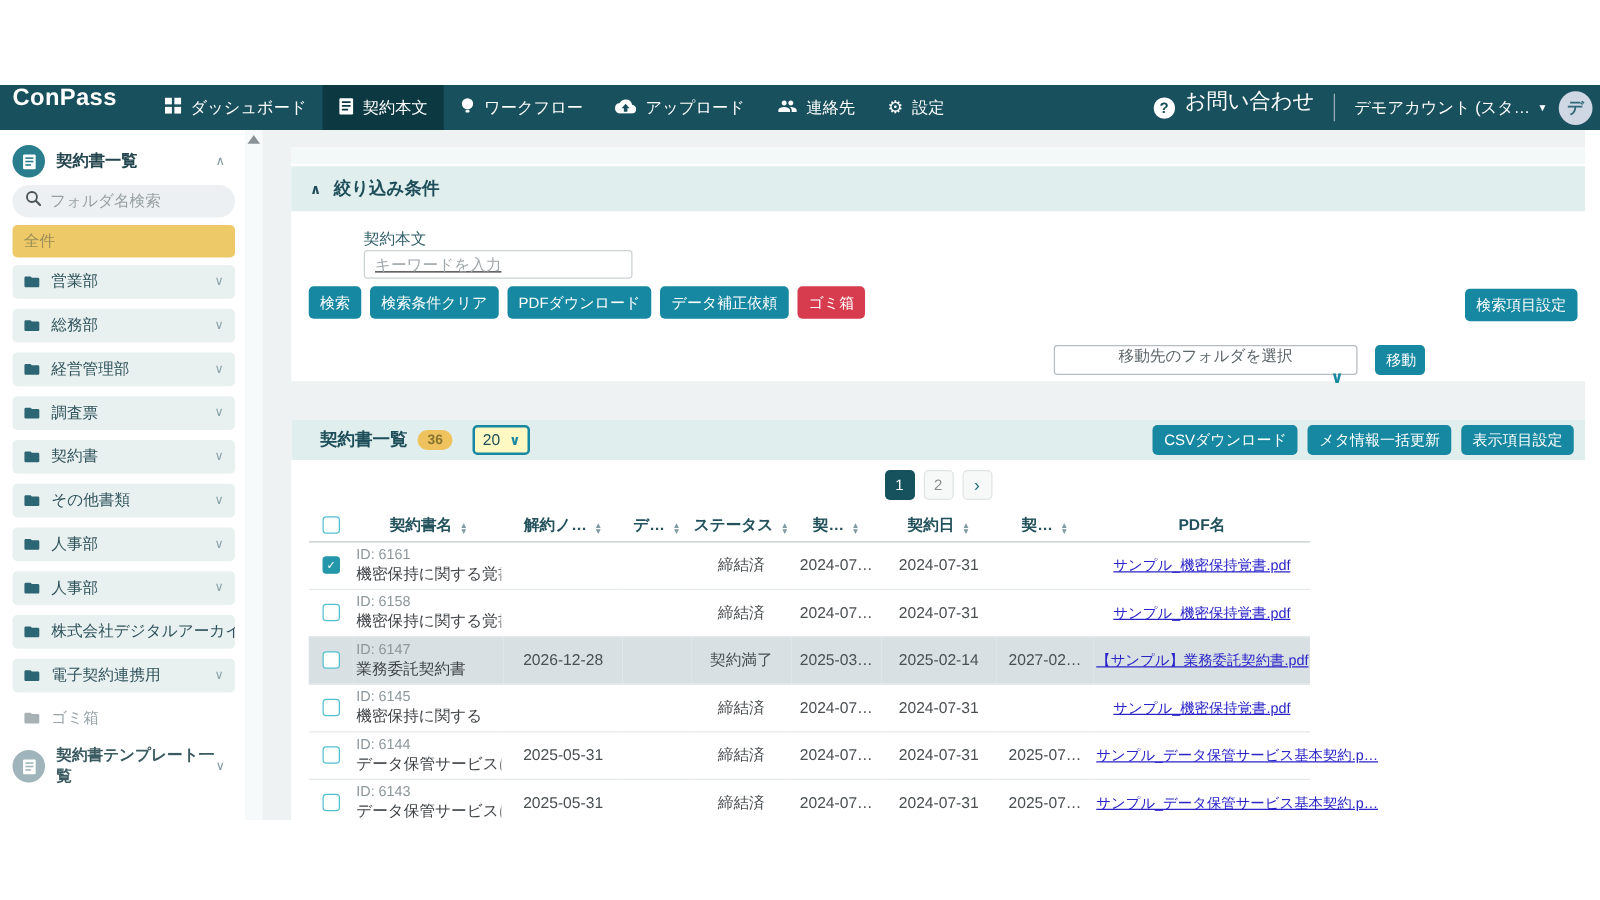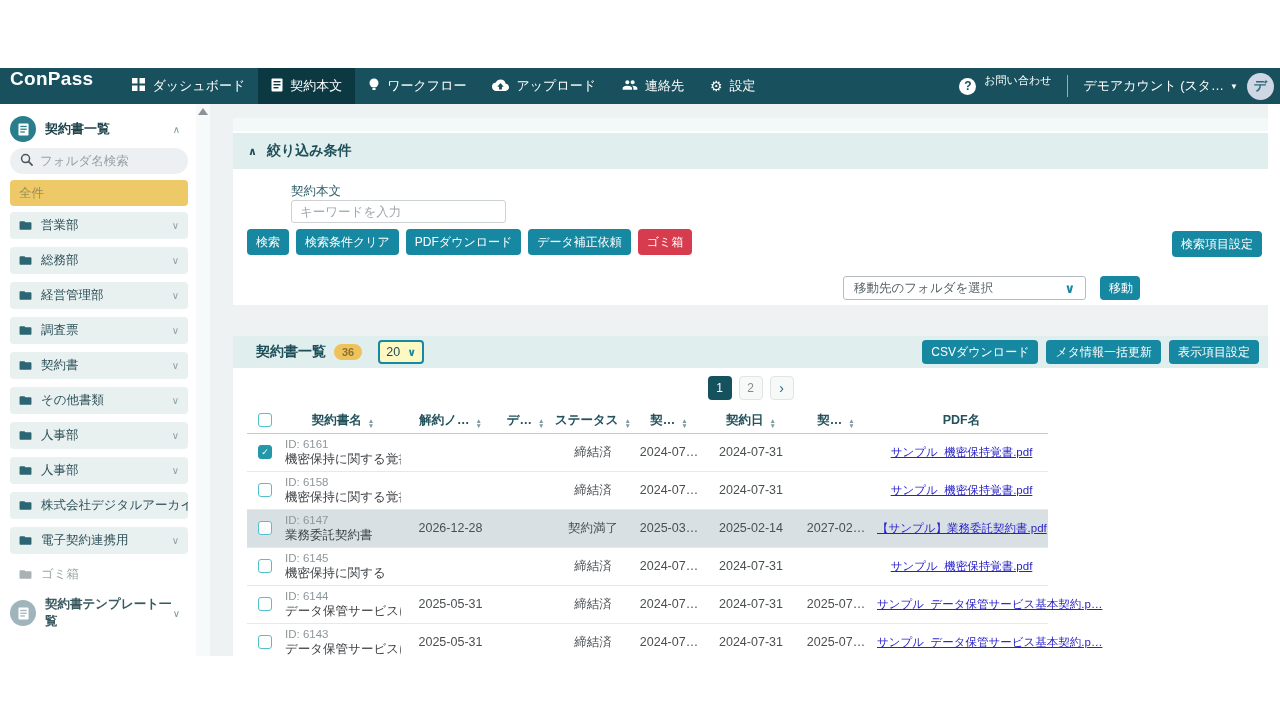--- a/index.html
+++ b/index.html
@@ -7,21 +7,21 @@
   #app { position:relative; width:1280px; height:720px; background:#fff; overflow:hidden; }
 
   
   .navbar { position:absolute; left:0; top:68px; width:1280px; height:36px; background:#18505d; display:flex; }
   .logo { margin-left:10px; font-size:19px; font-weight:bold; color:#fff; letter-spacing:.3px; }
   .nav-items { display:flex; height:100%; margin-left:26px; }
   .nav-item { display:flex; align-items:center; gap:7px; padding:0 13px; color:#fff; font-size:13px; cursor:pointer; white-space:nowrap; }
   .nav-item.active { background:#0c3842; }
   .nav-right { margin-left:auto; display:flex; align-items:center; padding-right:6px; }
   .help-icon { width:17px; height:17px; border-radius:50%; background:#fff; color:#18505d; font-weight:bold; font-size:12px; display:flex; align-items:center; justify-content:center; }
-  .help-label { color:#fff; font-size:11px; margin:0 16px 12px 8px; }
+  .help-label { color:#fff; font-size:17px; margin:0 16px 12px 8px; }
   .nav-divider { width:1px; height:22px; background:rgba(255,255,255,.55); margin-right:15px; }
   .account-label { color:#fff; font-size:13px; }
   .caret { color:#fff; font-size:8px; margin:0 9px 0 6px; }
   .avatar { width:27px; height:27px; border-radius:50%; background:#cfd6e4; color:#2e6a77; font-weight:bold; font-size:13px; display:flex; align-items:center; justify-content:center; }
 
   
   .sidebar { position:absolute; left:0; top:104px; width:196px; height:552px; background:#fff; padding:8px 8px 0 10px; }
   .side-header { display:flex; align-items:center; height:34px; margin-bottom:2px; }
   .side-circle { width:26px; height:26px; border-radius:50%; background:#2a7d8c; display:flex; align-items:center; justify-content:center; margin-right:9px; flex:none; }
   .side-title { font-size:13px; font-weight:bold; color:#22444c; flex:1; }
@@ -45,28 +45,28 @@
 
   
   .main { position:absolute; left:210px; top:104px; width:1058px; height:552px; background:#eef2f2; }
   .filter-card { position:absolute; left:23px; top:14px; width:1035px; background:#fff; }
   .card-topstrip { height:15px; background:#f3f8f8; border-bottom:2px solid #fff; }
   .band-header { height:36px; background:#e1eeee; display:flex; align-items:center; padding:0 15px; }
   .collapse-icon { color:#1d4e59; font-size:11px; font-weight:bold; }
   .band-title { font-size:14px; font-weight:bold; color:#1d4e59; margin-left:10px; }
   .filter-body { position:relative; height:136px; }
   .field-label { position:absolute; left:58px; top:14px; font-size:12.5px; color:#2f5f68; }
-  .keyword-input { position:absolute; left:58px; top:31px; width:215px; height:23px; border:1px solid #ccd2d4; border-radius:3px; font-size:12.5px; padding:0 8px; color:#333; outline:none; font-family:inherit; }
+  .keyword-input { position:absolute; left:58px; top:31px; width:215px; height:23px; border:1px solid #ccd2d4; border-radius:3px; font-size:12.5px; padding:0 8px; color:#333; outline:none; font-family:inherit;text-decoration:underline; }
   .keyword-input::placeholder { color:#a0a8ab; }
   .filter-buttons { position:absolute; left:14px; top:60px; display:flex; gap:7px; }
   .btn { background:#1688a1; color:#fff; border:none; border-radius:4px; font-size:12px; height:26px; padding:0 9px; cursor:pointer; font-family:inherit; white-space:nowrap; }
   .btn.red { background:#d63c4e; }
   .btn.sm { height:24px; }
   .settings-btn { position:absolute; right:6px; top:62px; }
-  .move-select { position:absolute; right:182px; top:107px; width:243px; height:24px; background:#fff; border:1px solid #b6bcbf; border-radius:3px; display:flex; align-items:center; padding:0 10px; font-size:12.5px; color:#5a6468; cursor:pointer; }
+  .move-select { position:absolute; right:182px; top:107px; width:243px; height:24px; background:#fff; border:1px solid #b6bcbf; border-radius:3px; display:flex; align-items:center; padding:0 10px; font-size:12.5px; color:#5a6468; cursor:pointer;flex-direction:column; }
   .sel-chevron { margin-left:auto; color:#1688a1; font-weight:bold; font-size:13px; }
   .move-btn { position:absolute; right:128px; top:107px; width:40px; }
 
   .list-card { position:absolute; left:23px; top:232px; width:1035px; height:320px; background:#fff; overflow:hidden; }
   .list-header { height:32px; background:#e1eeee; display:flex; align-items:center; padding:0 9px; }
   .list-title { font-size:14px; font-weight:bold; color:#1d4e59; margin-left:14px; }
   .count-badge { background:#eec25d; color:#8a7430; font-size:11px; font-weight:bold; border-radius:9px; padding:2px 8px; margin-left:8px; }
   .page-size { width:46px; height:24px; border:2px solid #1688a1; border-radius:4px; background:#fef9c3; display:flex; align-items:center; justify-content:space-between; padding:0 6px; margin-left:16px; color:#1d4e59; font-size:12.5px; cursor:pointer; }
   .page-size .sel-chevron { font-size:11px; }
   .header-actions { margin-left:auto; display:flex; gap:8px; }

